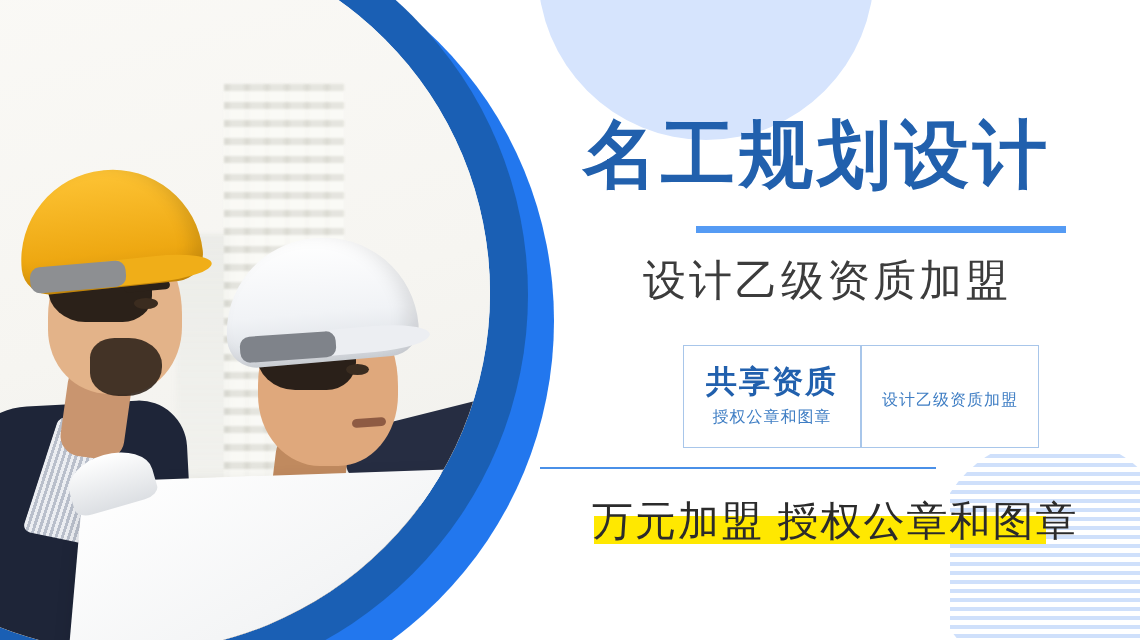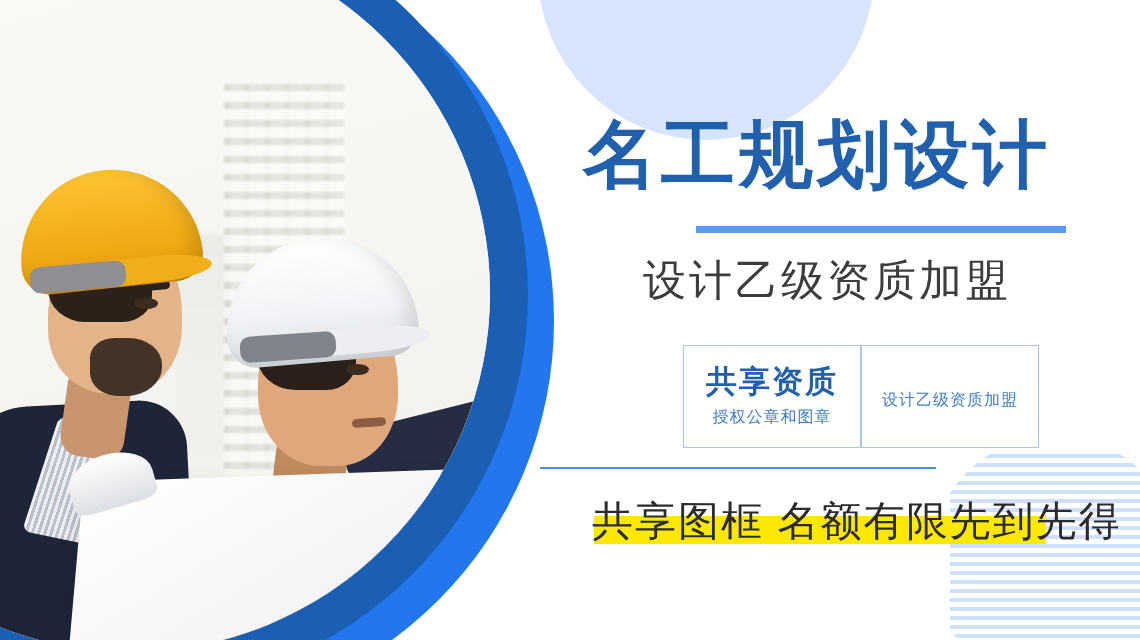--- a/index.html
+++ b/index.html
@@ -517,18 +517,18 @@
       <div class="badge">
         <div class="badge-sub">设计乙级资质加盟</div>
       </div>
 
     </div>
 
     <div class="thin-rule"></div>
 
     <div class="tagline-wrap">
       <div class="tagline-hl"></div>
-      <div class="tagline">共享图框  名额有限先到先得</div>
+      <div class="tagline">万元加盟  授权公章和图章</div>
     </div>
 
   </div>
 
 </div>
 
 </body></html>

